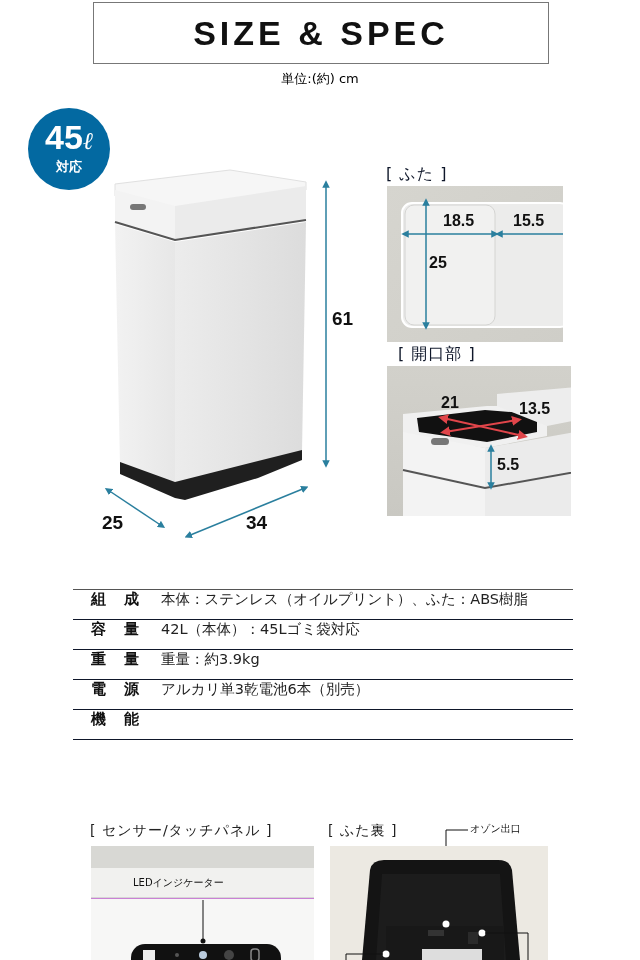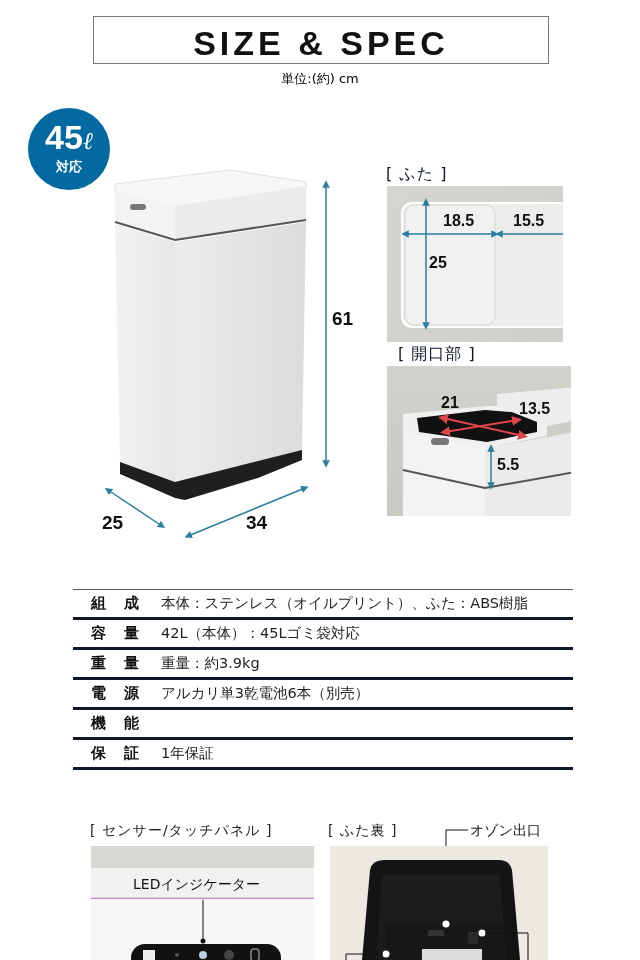--- a/index.html
+++ b/index.html
@@ -1,21 +1,21 @@
 <!DOCTYPE html>
 <html><head>
 <meta charset="utf-8">
 <style>
   * { box-sizing: border-box; margin: 0; padding: 0; }
   html, body { width: 640px; height: 960px; background: #ffffff; overflow: hidden; }
   body { position: relative; font-family: "DejaVu Sans", "Liberation Sans", sans-serif; color: #1a1a1a; }
 
   .title-box {
-    position: absolute; left: 93px; top: 16px; width: 456px; height: 48px;
-    border: 1.5px solid #777; display: flex; align-items: flex-end; justify-content: center;
+    position: absolute; left: 93px; top: 2px; width: 456px; height: 62px;
+    border: 1.5px solid #777; display: flex; align-items: center; justify-content: center;
   }
   .title-text {
     font-family: "Liberation Sans", sans-serif; font-weight: 700; font-size: 34px;
     letter-spacing: 4px; color: #111;
   }
   .unit-text {
     position: absolute; left: 0; width: 640px; top: 70px; text-align: center;
     font-size: 13px; color: #000000;
   }
 
@@ -38,30 +38,30 @@
   .photo {
     position: absolute; overflow: hidden;
   }
   .photo-lid { left: 387px; top: 186px; width: 176px; height: 156px; background: linear-gradient(135deg,#d6d5cf 0%,#cfcec8 100%); }
   .photo-open { left: 387px; top: 366px; width: 184px; height: 150px; background: linear-gradient(180deg,#d2d1cb 0%,#c9c8c2 100%); }
 
   .photo-num { position: absolute; font-family: "Liberation Sans", sans-serif; font-weight: 700; font-size: 16px; color: #111; }
 
   
   .spec-table { position: absolute; left: 73px; top: 589px; width: 500px; border-top: 1.5px solid #555; }
-  .spec-row { display: flex; align-items: center; height: 30px; border-bottom: 3px solid #0f172a; }
+  .spec-row { display: flex; align-items: flex-start; height: 30px; border-bottom: 1px solid #0f172a; }
   .spec-label { width: 88px; padding-left: 18px; font-weight: 700; font-size: 15px; letter-spacing: 18px; color: #111; }
   .spec-value { flex: 1; font-size: 14.5px; color: #222; white-space: nowrap; }
 
   
   .bot-caption { position: absolute; font-size: 14px; color: #222; letter-spacing: 1px; }
   .bot-photo { position: absolute; overflow: hidden; }
   .sensor-photo { left: 91px; top: 846px; width: 223px; height: 114px; background: #d946ef; }
   .lidback-photo { left: 330px; top: 846px; width: 218px; height: 114px; background: #ece9e2; }
-  .callout { position: absolute; font-size: 14px; color: #111; white-space: nowrap; }
+  .callout { position: absolute; font-size: 10px; color: #111; white-space: nowrap; }
 </style>
 </head>
 <body>
 
 <div class="title-box">
   <span class="title-text">SIZE &amp; SPEC</span>
 </div>
 <div class="unit-text">単位:(約) cm</div>
 
 <div class="badge">
@@ -181,24 +181,20 @@
   <div class="spec-row">
     <div class="spec-label">重量</div>
     <div class="spec-value">重量：約3.9kg</div>
   </div>
   <div class="spec-row">
     <div class="spec-label">電源</div>
     <div class="spec-value">アルカリ単3乾電池6本（別売）</div>
   </div>
   <div class="spec-row">
     <div class="spec-label">機能</div>
-  </div>
-  <div class="spec-row">
-    <div class="spec-label">保証</div>
-    <div class="spec-value">1年保証</div>
   </div>
 </div>
 
 <div class="bot-caption" style="left:90px; top:822px;">[ センサー/タッチパネル ]</div>
 <div class="bot-photo sensor-photo">
   <svg width="223" height="114" viewBox="0 0 223 114">
     <rect x="0" y="0" width="223" height="22" fill="#d8d8d4"></rect>
     <rect x="0" y="22" width="223" height="30" fill="#f1f1ef"></rect>
     <line x1="0" y1="52" x2="223" y2="52" stroke="#bbb" stroke-width="1"></line>
     <rect x="0" y="53" width="223" height="61" fill="#f7f7f6"></rect>

